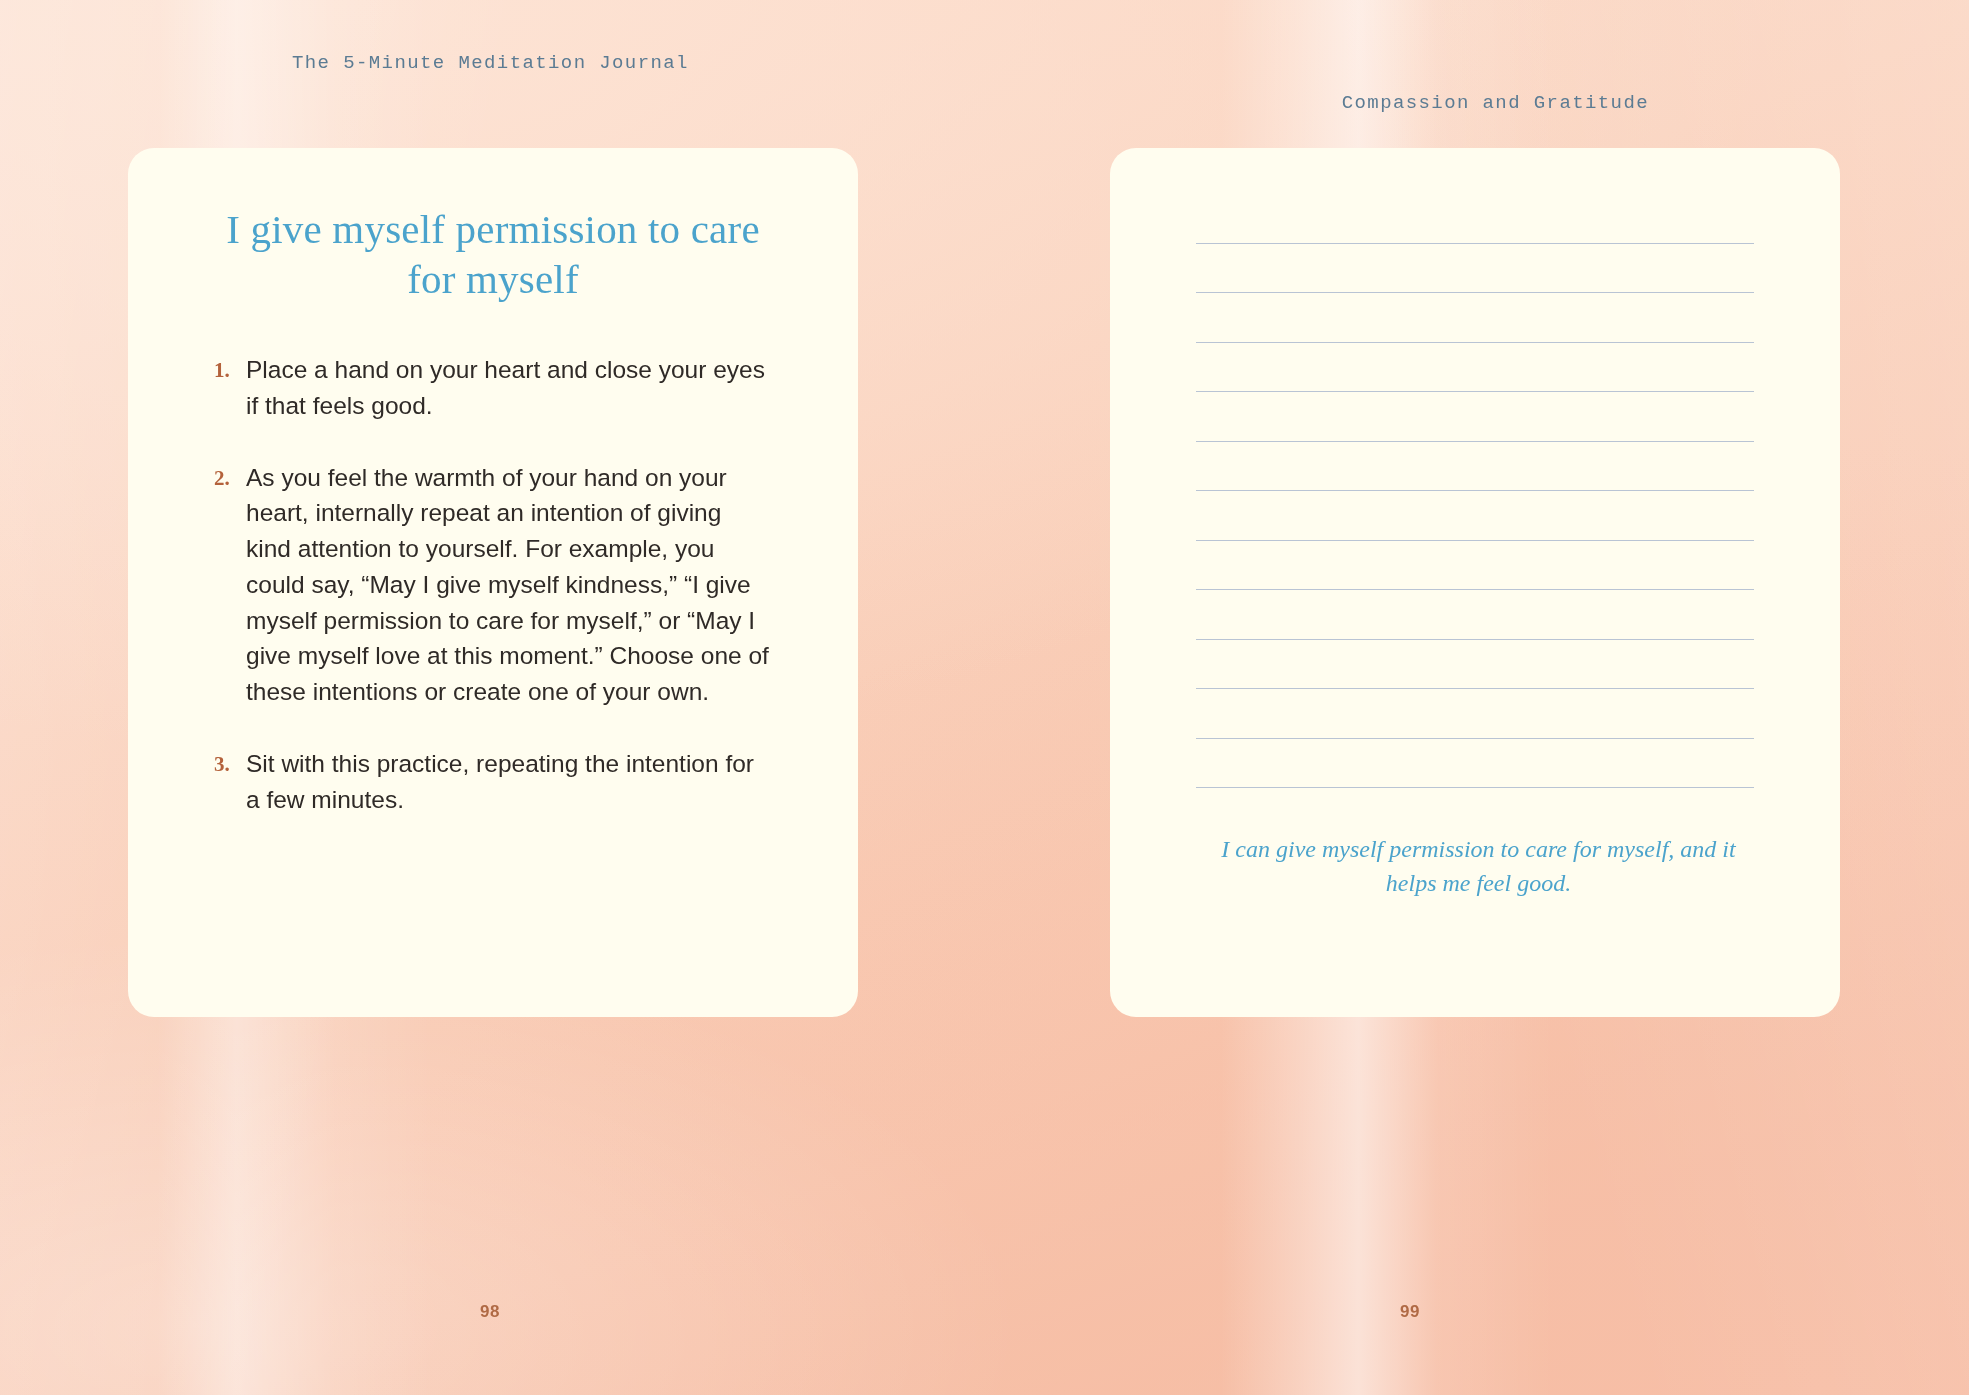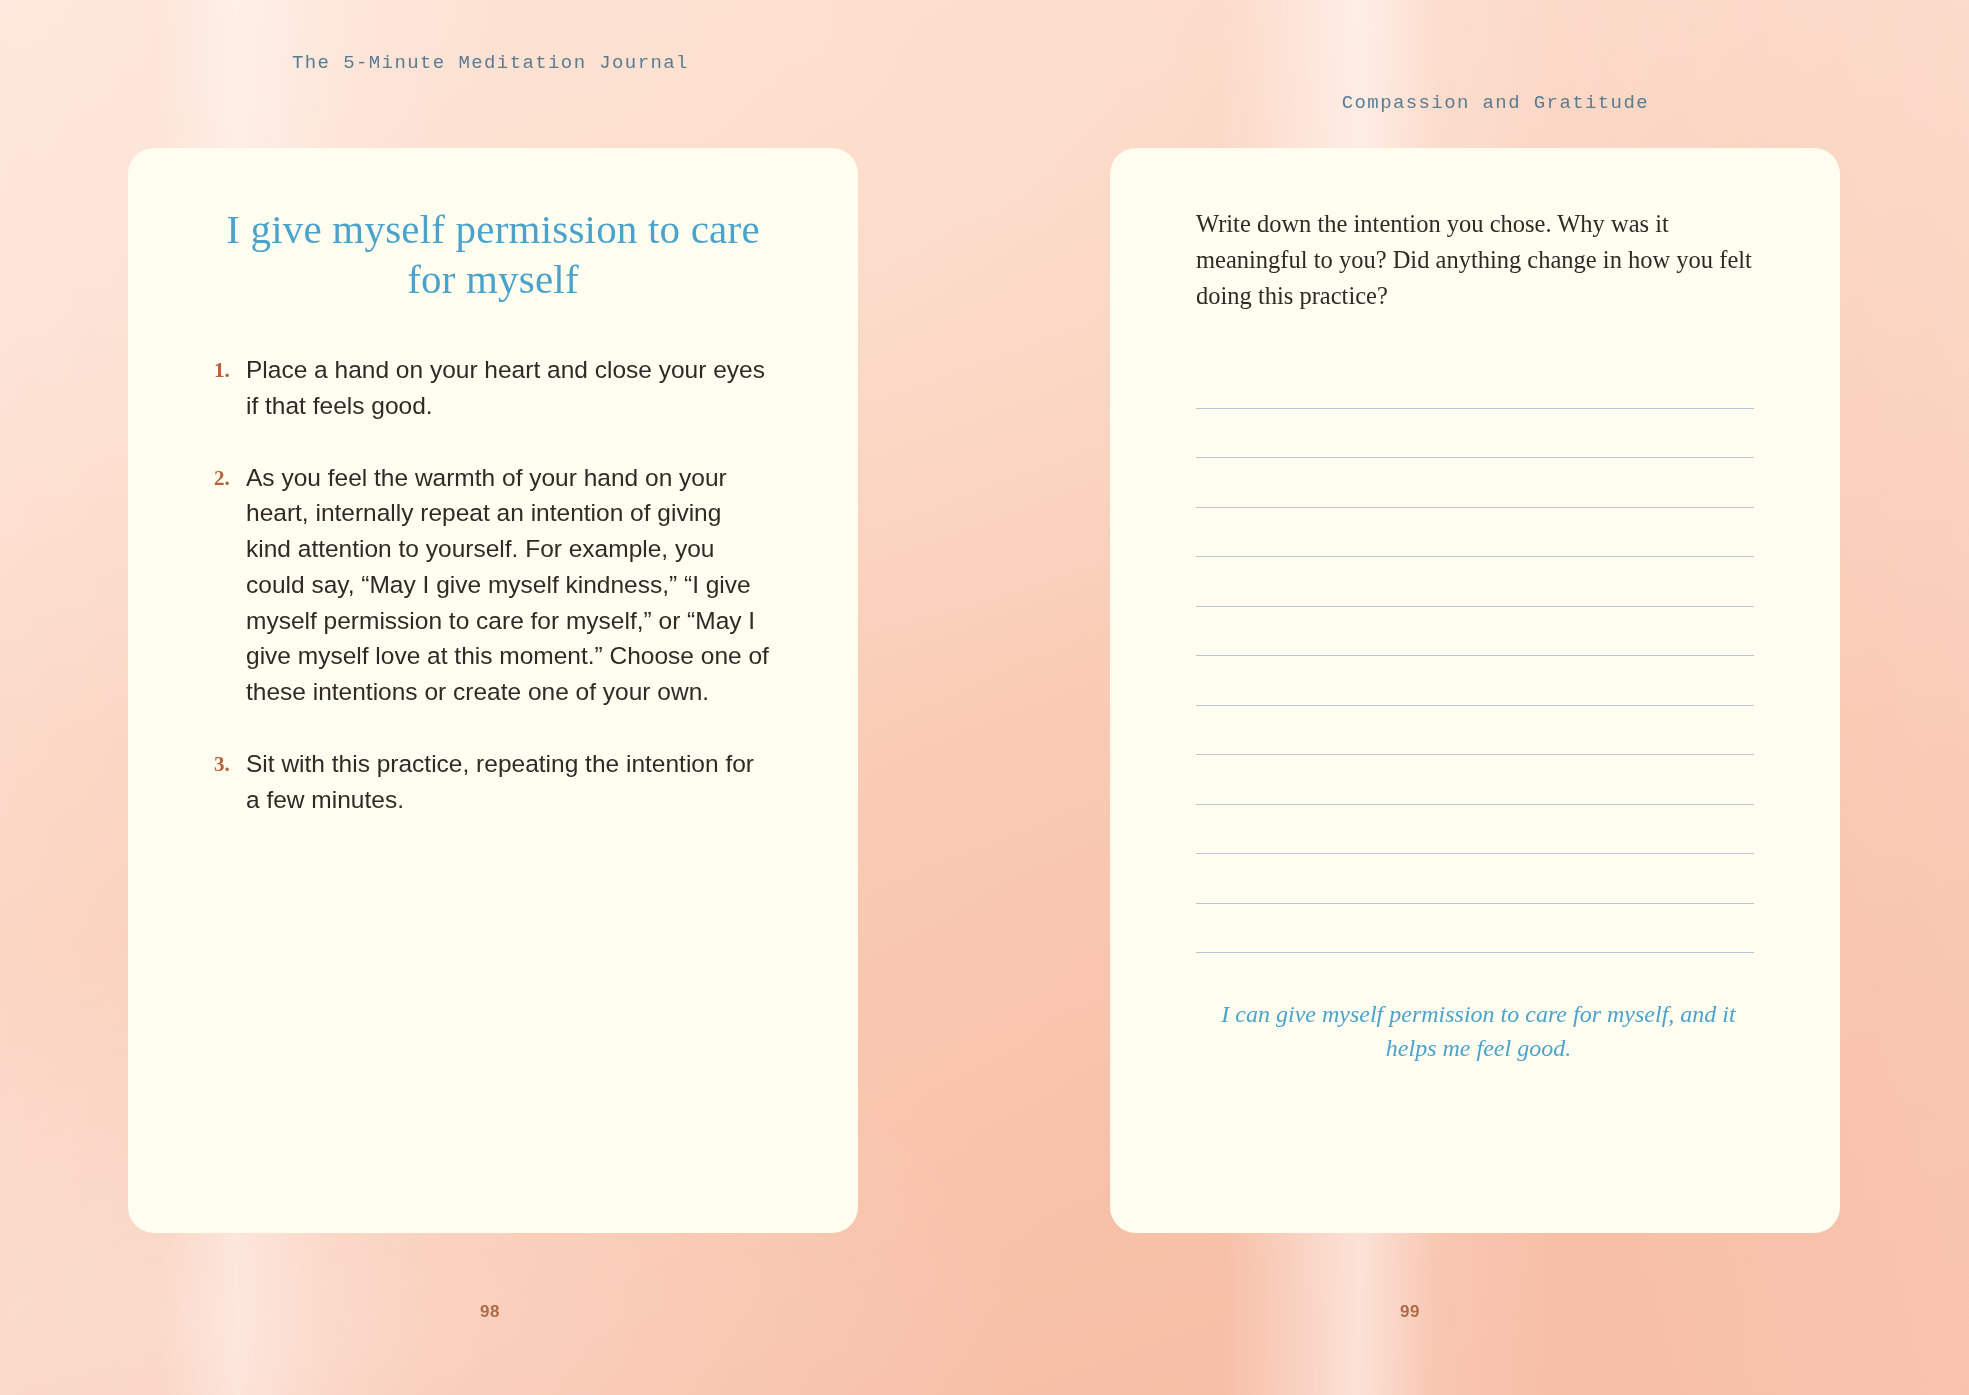--- a/index.html
+++ b/index.html
@@ -60,21 +60,21 @@
     white-space: nowrap;
   }
   .runhead.left  { left: 292px; }
   .runhead.right { right: 320px; margin-top: 40px; }
 
   
   .card {
     position: absolute;
     top: 148px;
     width: 730px;
-    height: 1085px;
+    height: 869px;
     background: #fffdef;
     border-radius: 26px;
     box-sizing: border-box;
   }
   .card.left  { left: 128px; }
   .card.right { left: 1110px; }
 
   
   .practice-title {
     margin: 0;
@@ -175,21 +175,20 @@
         <span class="step-text">As you feel the warmth of your hand on your heart, internally repeat an intention of giving kind attention to yourself. For example, you could say, “May I give myself kindness,” “I give myself permission to care for myself,” or “May I give myself love at this moment.” Choose one of these intentions or create one of your own.</span>
       </li>
       <li class="step">
         <span class="step-num">3.</span>
         <span class="step-text">Sit with this practice, repeating the intention for a few minutes.</span>
       </li>
     </ol>
   </div>
 
   <div class="card right">
-    <p class="prompt">Write down the intention you chose. Why was it meaningful to you? Did anything change in how you felt doing this practice?</p>
 
     <div class="lines">
       <div class="write-line"></div>
       <div class="write-line"></div>
       <div class="write-line"></div>
       <div class="write-line"></div>
       <div class="write-line"></div>
       <div class="write-line"></div>
       <div class="write-line"></div>
       <div class="write-line"></div>

